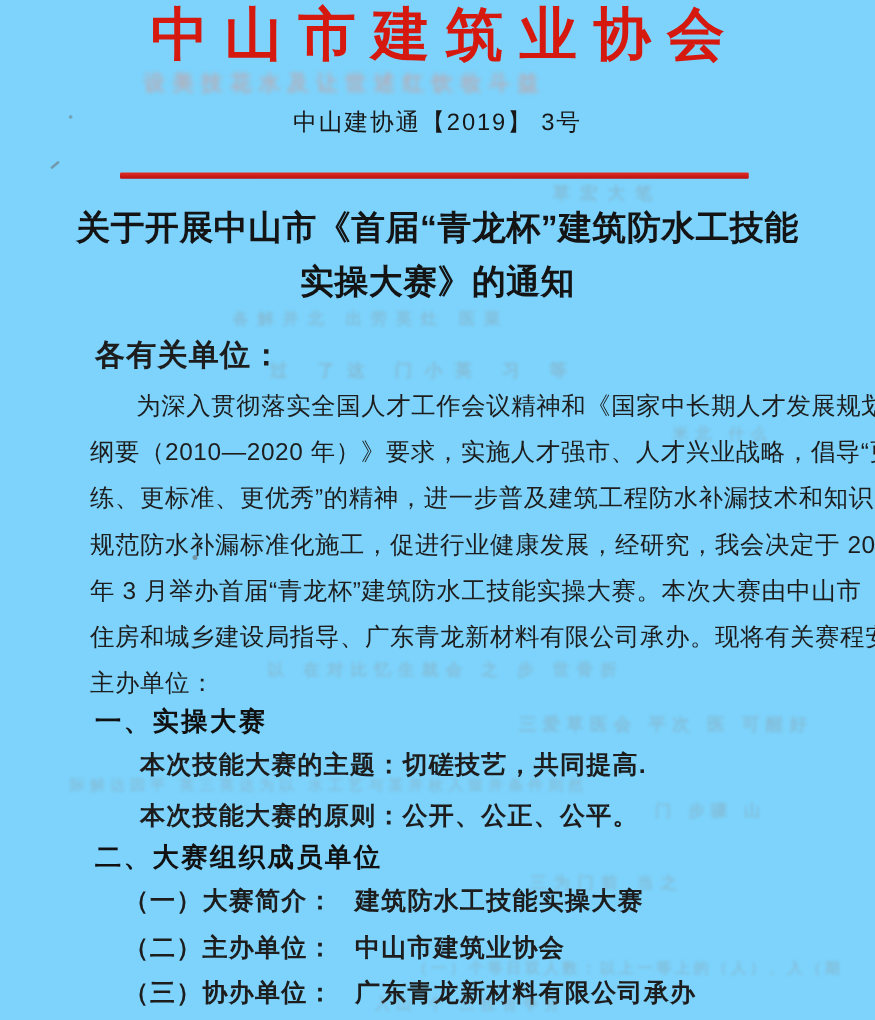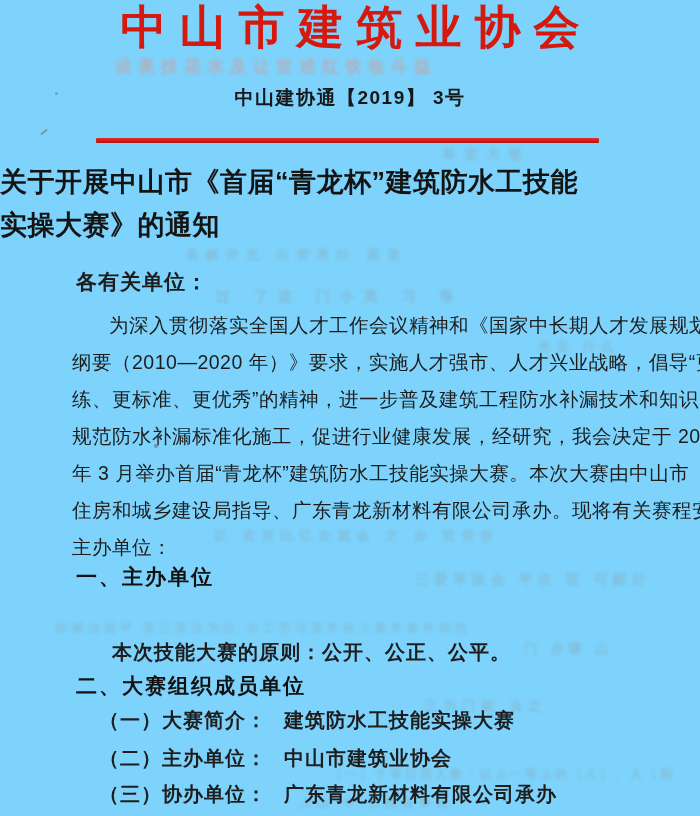--- a/index.html
+++ b/index.html
@@ -20,44 +20,45 @@
     font-family:"Liberation Serif", serif;
     font-weight:bold;
     font-size:46px; line-height:52px;
     letter-spacing:13px; text-indent:13px;
     color:#d6190f;
     white-space:nowrap;
   }
   .doc-number {
     position:absolute; top:85px; left:0; right:0;
     text-align:center;
-    font-size:19px; font-weight:bold;
+    font-size:19px; font-weight:normal;
     letter-spacing:1.5px;
     color:#171717;
   }
   .red-rule {
     position:absolute; top:138px; left:96px;
     width:503px; height:5px;
     background:linear-gradient(#e03026,#b90f10);
     border-radius:1px;
   }
 
   
   .notice-title {
     position:absolute; top:161px; left:0; right:0;
+    text-align:center;
     font-size:27px; font-weight:bold;
     line-height:43px;
     letter-spacing:0.5px;
     color:#141414;
   }
 
   
   .salutation {
     position:absolute; top:268px; left:76px;
-    font-size:21px; font-weight:bold; letter-spacing:1px;
+    font-size:24px; font-weight:bold; letter-spacing:1px;
   }
   .paragraph {
     position:absolute; top:307px; left:72px; right:40px;
     font-size:19.5px; font-weight:normal;
     letter-spacing:0.5px;
   }
   .p-line { height:37px; line-height:37px; white-space:nowrap; }
   .p-line.indent { padding-left:37px; }
 
   .sec-heading {
@@ -136,21 +137,22 @@
   <div class="paragraph">
     <div class="p-line indent">为深入贯彻落实全国人才工作会议精神和《国家中长期人才发展规划</div>
     <div class="p-line">纲要（2010—2020 年）》要求，实施人才强市、人才兴业战略，倡导“更熟</div>
     <div class="p-line">练、更标准、更优秀”的精神，进一步普及建筑工程防水补漏技术和知识，</div>
     <div class="p-line">规范防水补漏标准化施工，促进行业健康发展，经研究，我会决定于 2019</div>
     <div class="p-line">年 3 月举办首届“青龙杯”建筑防水工技能实操大赛。本次大赛由中山市</div>
     <div class="p-line">住房和城乡建设局指导、广东青龙新材料有限公司承办。现将有关赛程安</div>
     <div class="p-line">主办单位：</div>
   </div>
 
-  <div class="sec-heading h1pos">一、主办单位</div>
+  <div class="sec-heading h1pos">一、实操大赛</div>
+  <div class="sub-line themepos">本次技能大赛的主题：切磋技艺，共同提高.</div>
   <div class="sub-line principlepos">本次技能大赛的原则：公开、公正、公平。</div>
 
   <div class="sec-heading h2pos">二、大赛组织成员单位</div>
 
   <div class="org-item i1pos">
     <span class="org-label">（一）大赛简介：</span>
     <span class="org-value">建筑防水工技能实操大赛</span>
   </div>
   <div class="org-item i2pos">
     <span class="org-label">（二）主办单位：</span>

